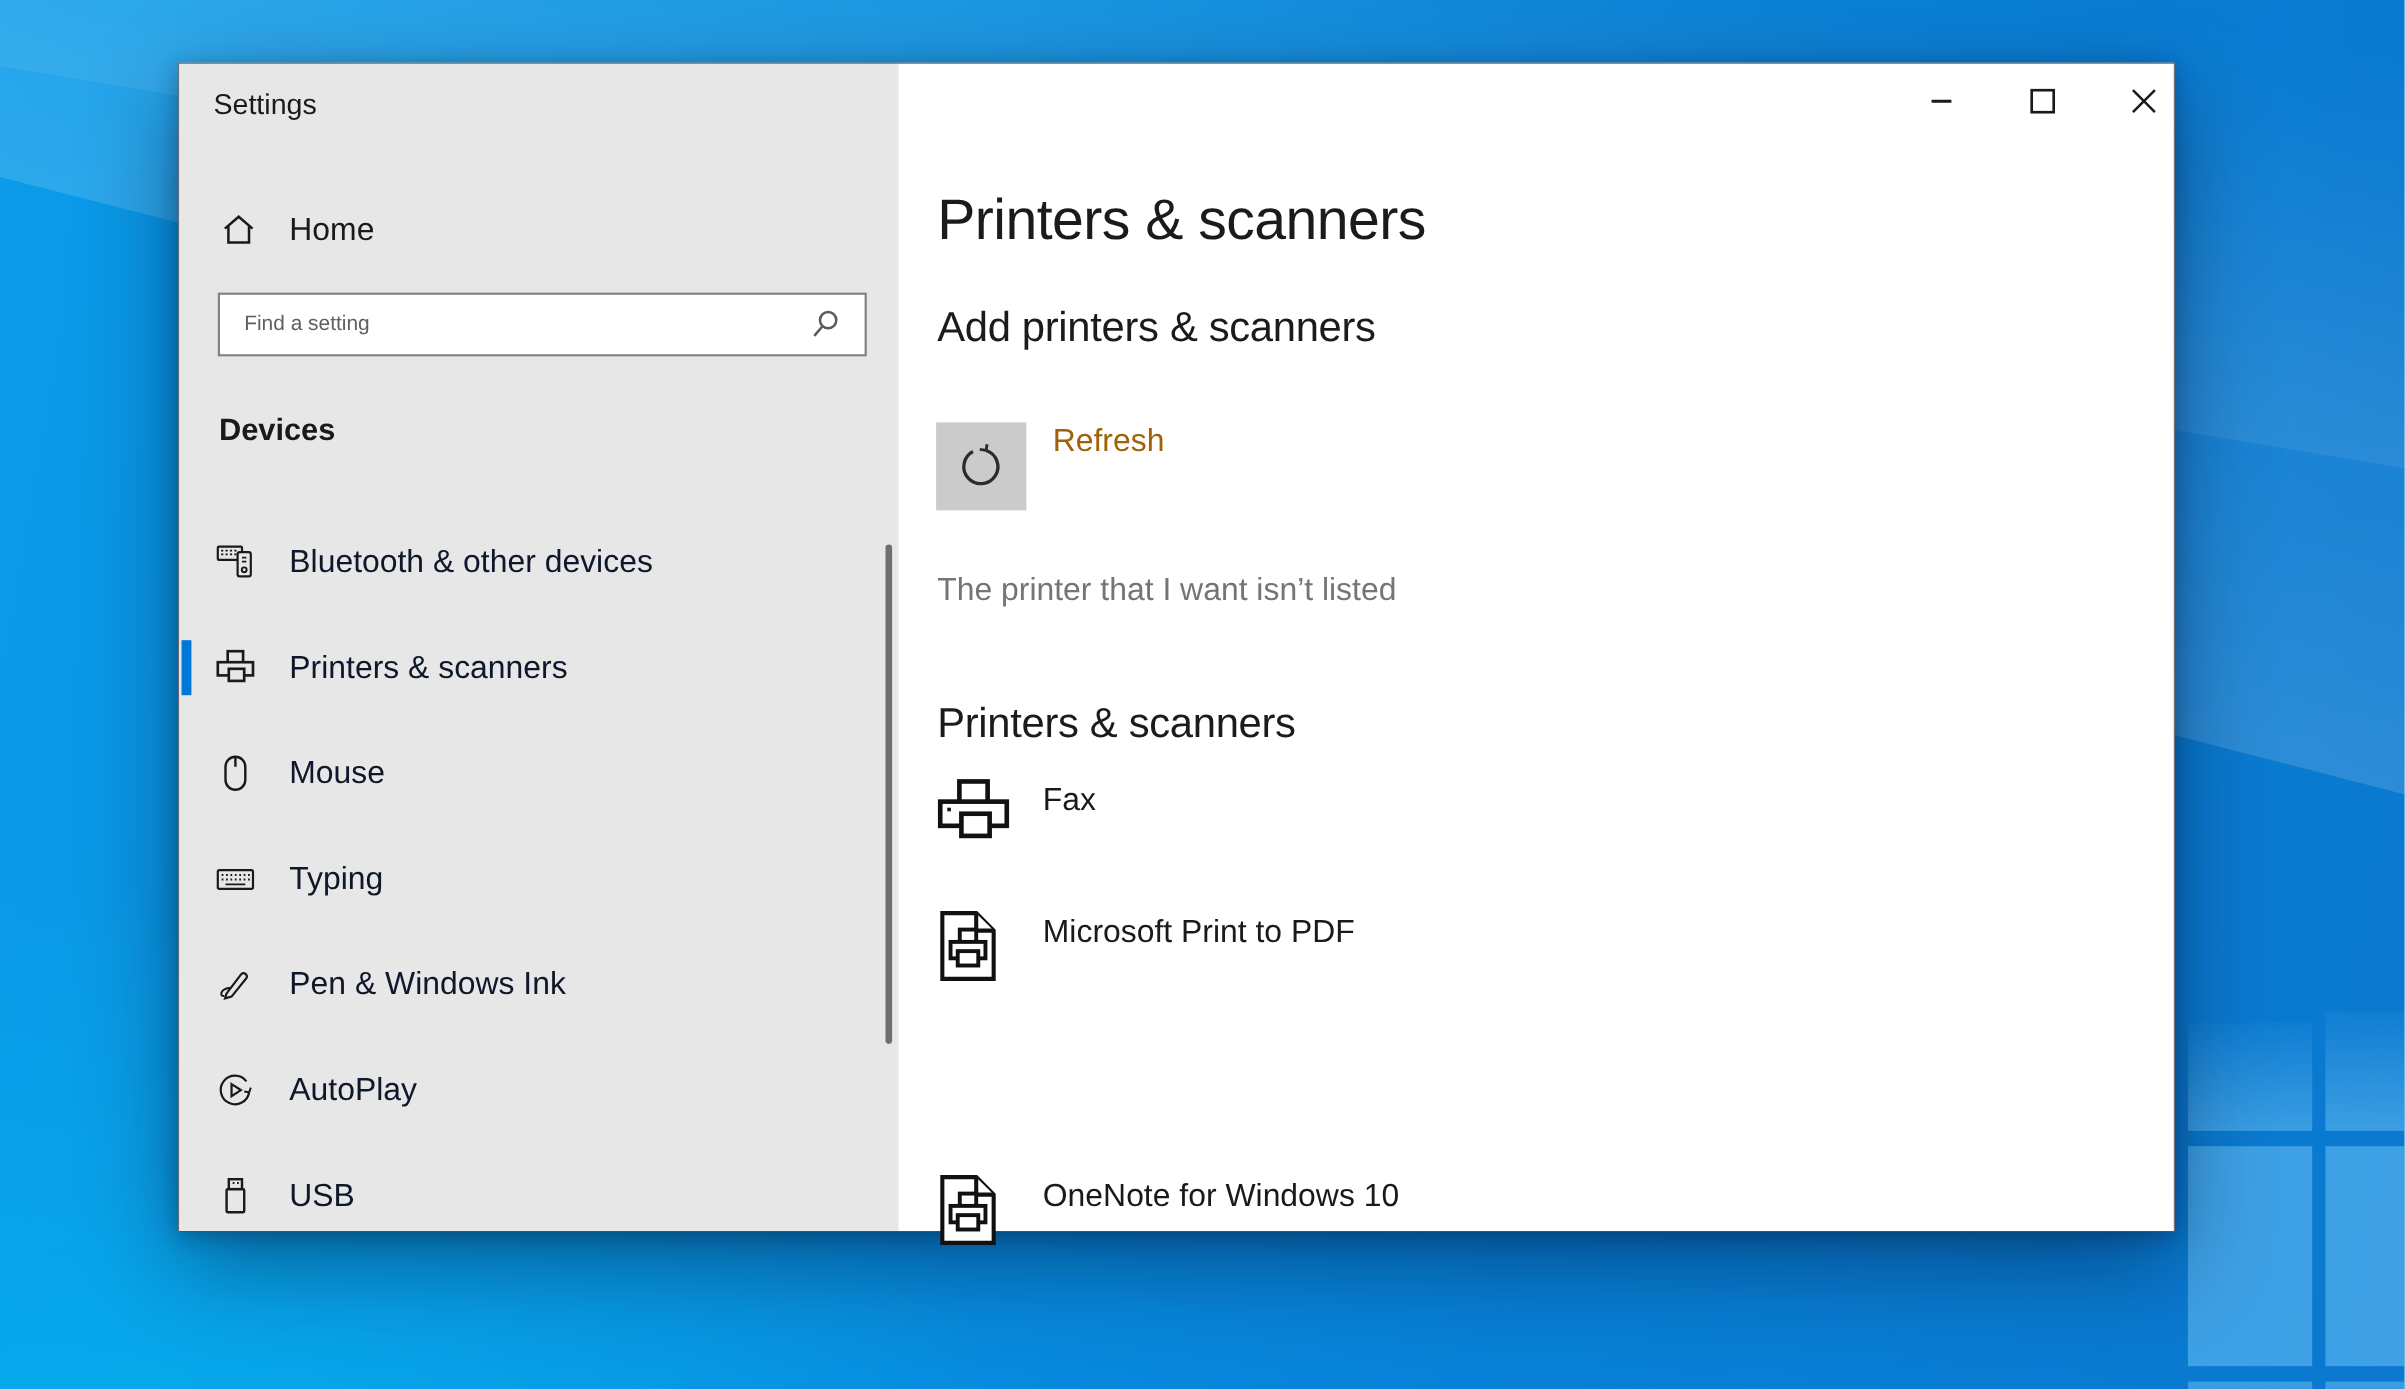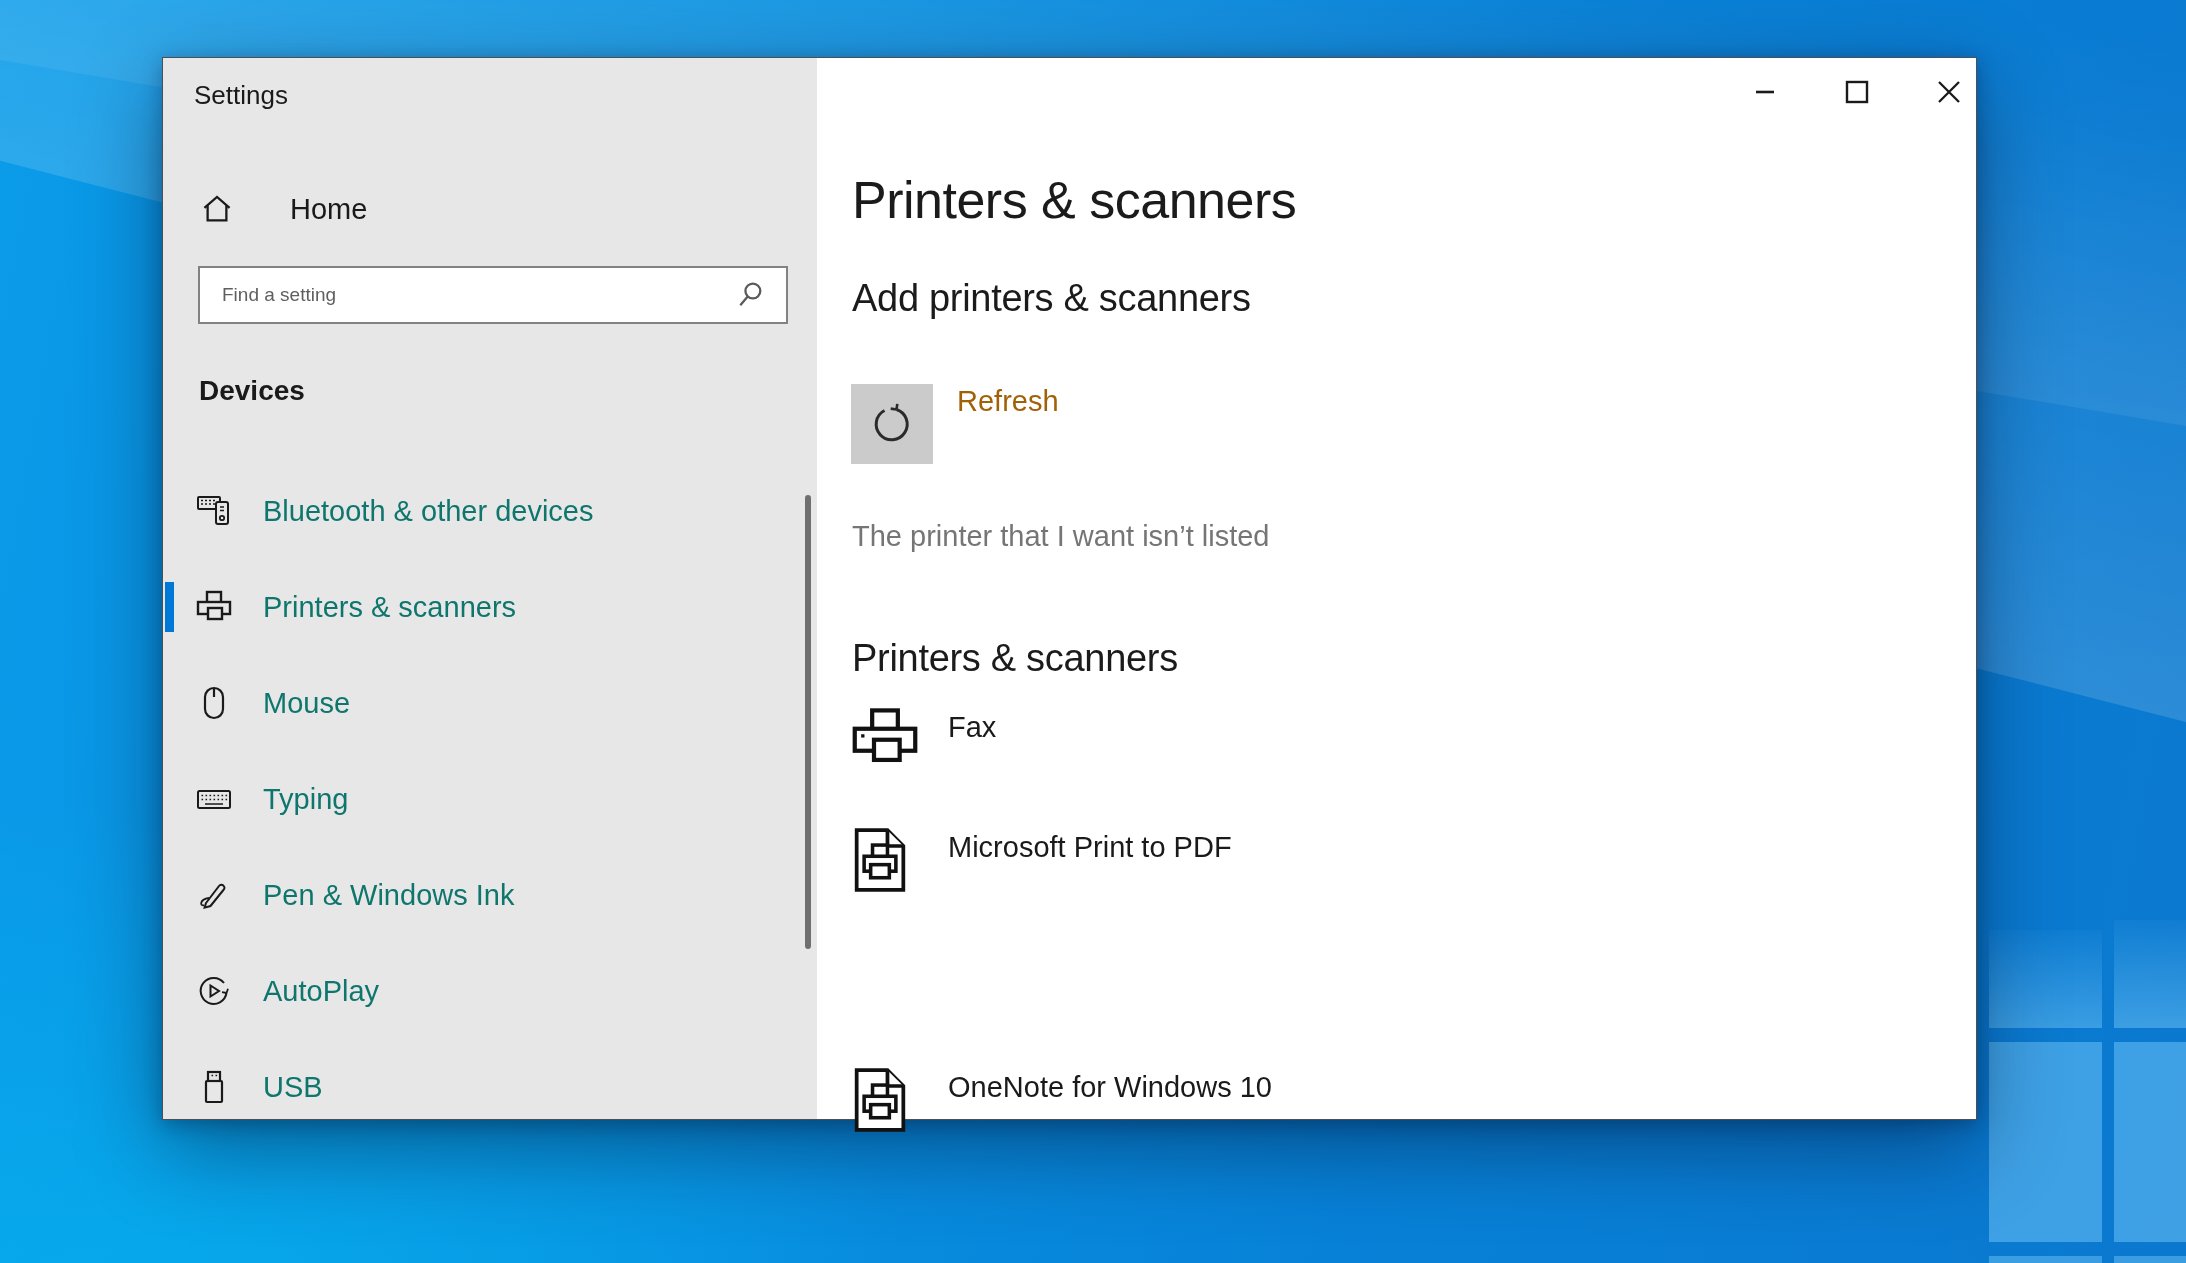--- a/index.html
+++ b/index.html
@@ -25,37 +25,37 @@
   .pFL{left:1989px;top:1256px;width:113px;height:7px;background:rgba(130,212,255,0.40);}
   .pFR{left:2114px;top:1256px;width:72px;height:7px;background:rgba(130,212,255,0.40);}
 
   .window{
     position:absolute;left:162px;top:57px;width:1815px;height:1063px;
     background:#ffffff;border:1px solid #4c5056;box-sizing:border-box;
     box-shadow:0 28px 80px rgba(0,15,45,0.45), 0 4px 18px rgba(0,15,45,0.30);
   }
   .sidebar{position:absolute;left:0;top:0;width:654px;height:100%;background:#e7e7e7;}
   .app-title{position:absolute;left:31px;top:22px;font-size:26px;color:#1a1a1a;}
-  .home-item{position:absolute;left:0;top:128px;width:654px;height:46px;display:flex;align-items:center;cursor:default;gap:27px;}
+  .home-item{position:absolute;left:0;top:128px;width:654px;height:46px;display:flex;align-items:center;cursor:default;}
   .home-item .nav-ic{margin-left:38px;width:32px;height:32px;}
   .home-item .lbl{margin-left:30px;font-size:29px;color:#1a1a1a;}
   .searchbox{
     position:absolute;left:35px;top:208px;width:590px;height:58px;box-sizing:border-box;
     border:2px solid #828282;background:#fff;display:flex;align-items:center;
   }
   .searchbox input{
     flex:1;border:none;outline:none;background:transparent;
     font-family:inherit;font-size:19px;color:#333;padding:0 0 0 22px;
   }
   .searchbox input::placeholder{color:#5f5f5f;opacity:1;}
   .search-glyph{width:32px;height:32px;margin-right:20px;flex:0 0 auto;}
   .section-header{position:absolute;left:36px;top:317px;font-size:28px;font-weight:bold;color:#1a1a1a;}
   .nav-item{position:absolute;left:0;width:654px;height:60px;display:flex;align-items:center;cursor:default;}
   .nav-item .nav-ic{margin-left:33px;width:36px;height:36px;flex:0 0 auto;}
-  .nav-item .lbl{margin-left:31px;font-size:29px;color:#0f766e;white-space:nowrap;}
+  .nav-item .lbl{margin-left:31px;font-size:29px;color:#0f172a;white-space:nowrap;}
   .accent-bar{position:absolute;left:2px;top:524px;width:9px;height:50px;}
   .side-scroll{position:absolute;left:642px;top:437px;width:6px;height:454px;background:#6f6f6f;border-radius:3px;}
 
   .main{position:absolute;left:654px;top:0;right:0;bottom:0;background:#fff;}
   .page-title{position:absolute;left:35px;top:112px;font-size:52px;letter-spacing:-0.5px;color:#1b1b1b;}
   .h2{position:absolute;font-size:38px;letter-spacing:-0.3px;color:#1b1b1b;}
   .h2-add{left:35px;top:219px;}
   .h2-printers{left:35px;top:579px;}
   .refresh-btn{position:absolute;left:34px;top:326px;width:82px;height:80px;background:#cbcbcb;
     display:flex;align-items:center;justify-content:center;cursor:default;}

